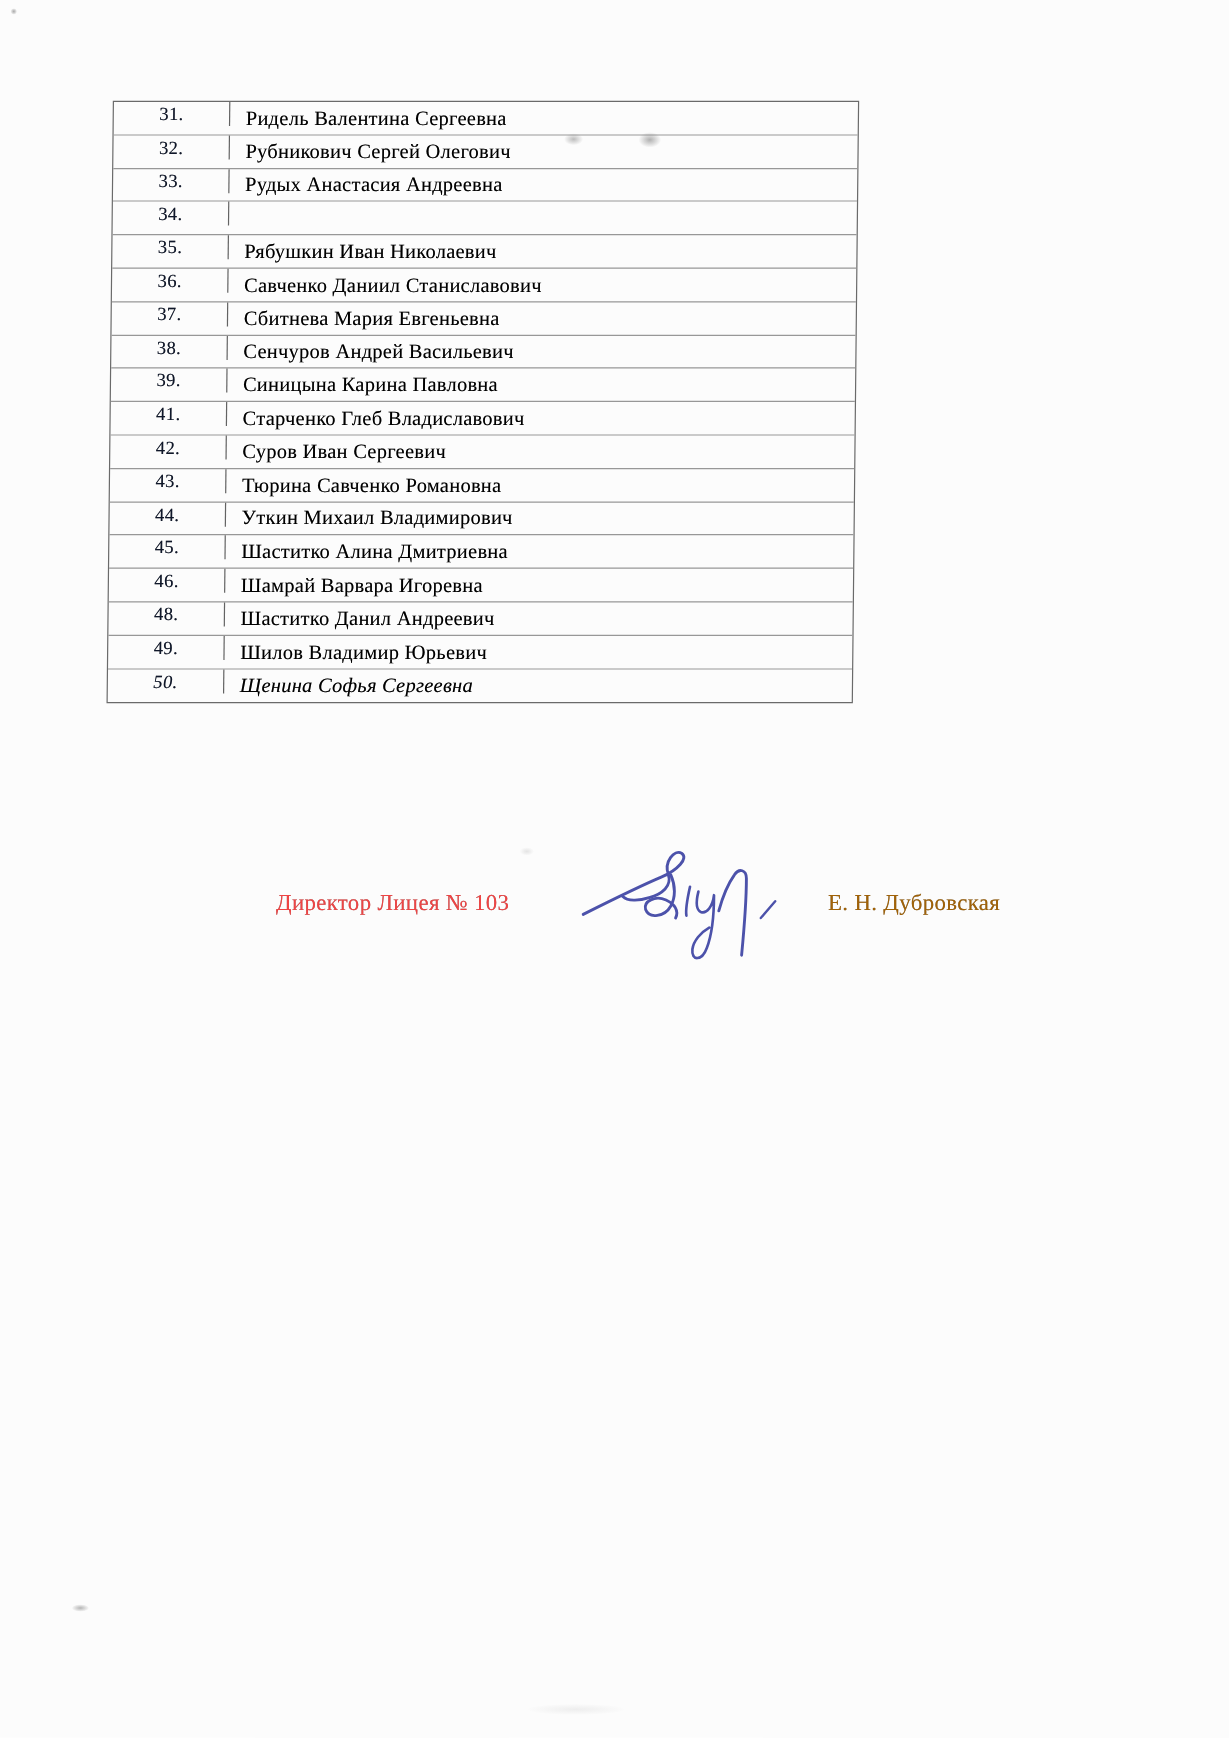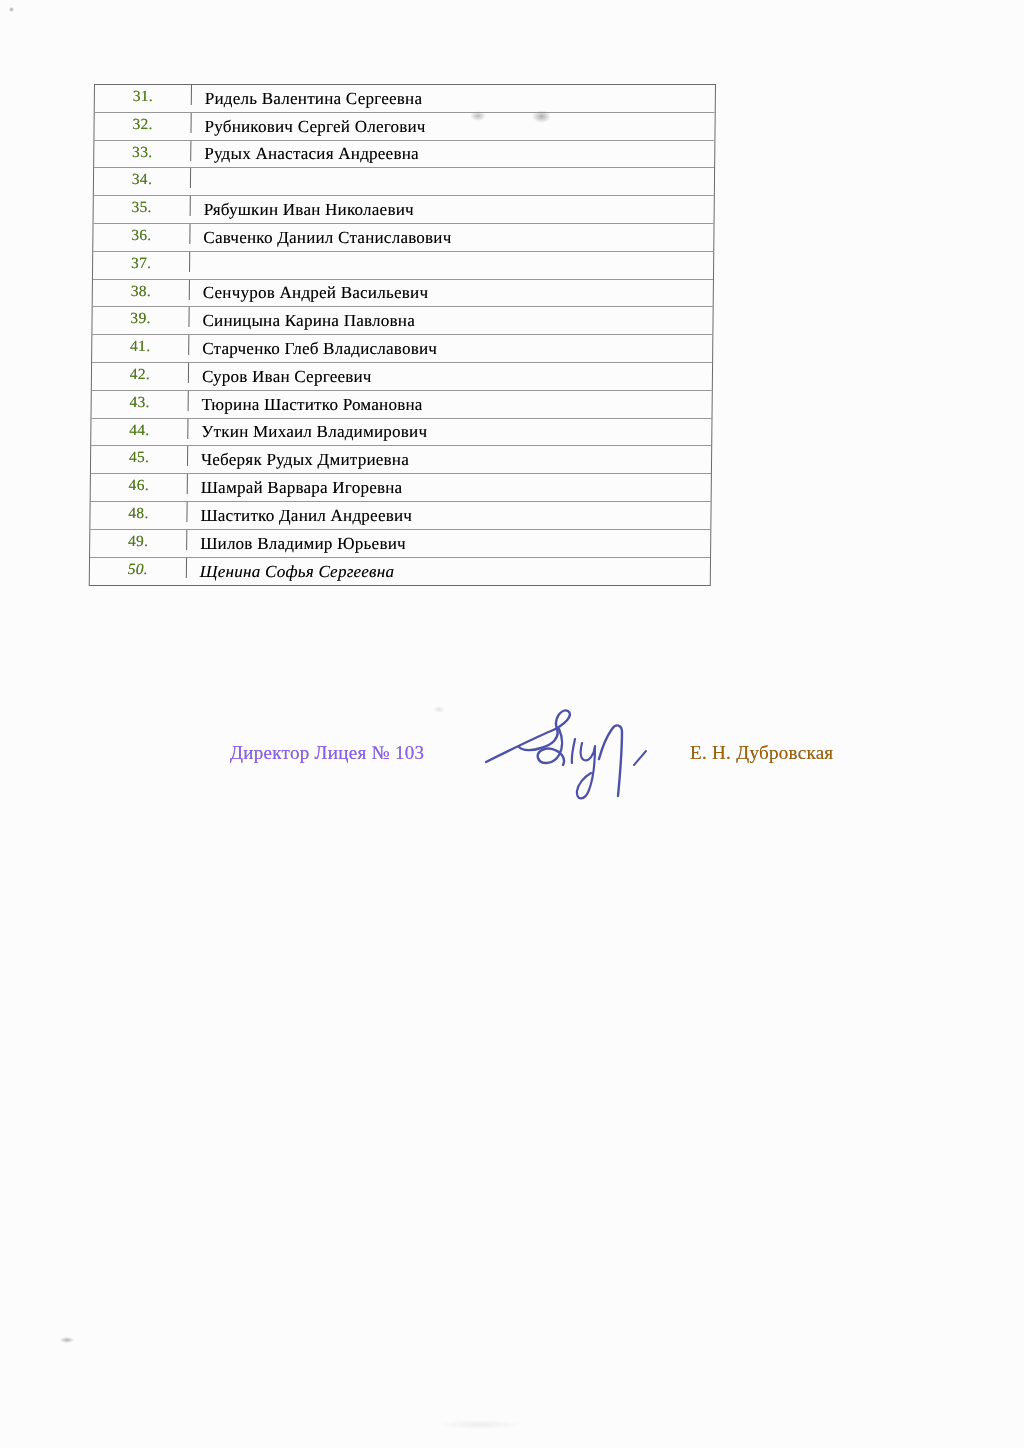--- a/index.html
+++ b/index.html
@@ -33,21 +33,21 @@
     border-bottom: 1px solid #979797;
   }
   .trow:last-child { border-bottom: none; font-style: italic; }
   .cell-num {
     width: 97px;
     border-right: 1px solid #636363;
     text-align: center;
     align-self: flex-start;
     padding-top: 2px;
     font-size: 15.5px;
-    color: #4d7c0f;
+    color: #0f172a;
     letter-spacing: 0.3px;
     text-shadow: 0 0 0.5px rgba(46,46,46,0.55);
   }
   .cell-name {
     flex: 1;
     align-self: flex-end;
     padding-left: 13px;
     padding-bottom: 3px;
     font-size: 17px;
     color: #000000;
@@ -55,21 +55,21 @@
     white-space: nowrap;
     text-shadow: 0 0 0.5px rgba(46,46,46,0.55);
   }
 
   
   .sig-left {
     position: absolute;
     left: 230px;
     top: 742px;
     font-size: 19px;
-    color: #8b5cf6;
+    color: #ef4444;
     letter-spacing: 0.3px;
     text-shadow: 0 0 0.5px rgba(43,43,43,0.5);
   }
   .sig-right {
     position: absolute;
     left: 690px;
     top: 742px;
     font-size: 19px;
     color: #a16207;
     letter-spacing: 0.3px;
@@ -130,20 +130,21 @@
         <div class="cell-name">Рябушкин Иван Николаевич</div>
       </div>
 
       <div class="trow">
         <div class="cell-num">36.</div>
         <div class="cell-name">Савченко Даниил Станиславович</div>
       </div>
 
       <div class="trow">
         <div class="cell-num">37.</div>
+        <div class="cell-name">Сбитнева Мария Евгеньевна</div>
       </div>
 
       <div class="trow">
         <div class="cell-num">38.</div>
         <div class="cell-name">Сенчуров Андрей Васильевич</div>
       </div>
 
       <div class="trow">
         <div class="cell-num">39.</div>
         <div class="cell-name">Синицына Карина Павловна</div>
@@ -155,31 +156,31 @@
         <div class="cell-name">Старченко Глеб Владиславович</div>
       </div>
 
       <div class="trow">
         <div class="cell-num">42.</div>
         <div class="cell-name">Суров Иван Сергеевич</div>
       </div>
 
       <div class="trow">
         <div class="cell-num">43.</div>
-        <div class="cell-name">Тюрина Шаститко Романовна</div>
+        <div class="cell-name">Тюрина Савченко Романовна</div>
       </div>
 
       <div class="trow">
         <div class="cell-num">44.</div>
         <div class="cell-name">Уткин Михаил Владимирович</div>
       </div>
 
       <div class="trow">
         <div class="cell-num">45.</div>
-        <div class="cell-name">Чеберяк Рудых Дмитриевна</div>
+        <div class="cell-name">Шаститко Алина Дмитриевна</div>
       </div>
 
       <div class="trow">
         <div class="cell-num">46.</div>
         <div class="cell-name">Шамрай Варвара Игоревна</div>
       </div>
 
 
       <div class="trow">
         <div class="cell-num">48.</div>

